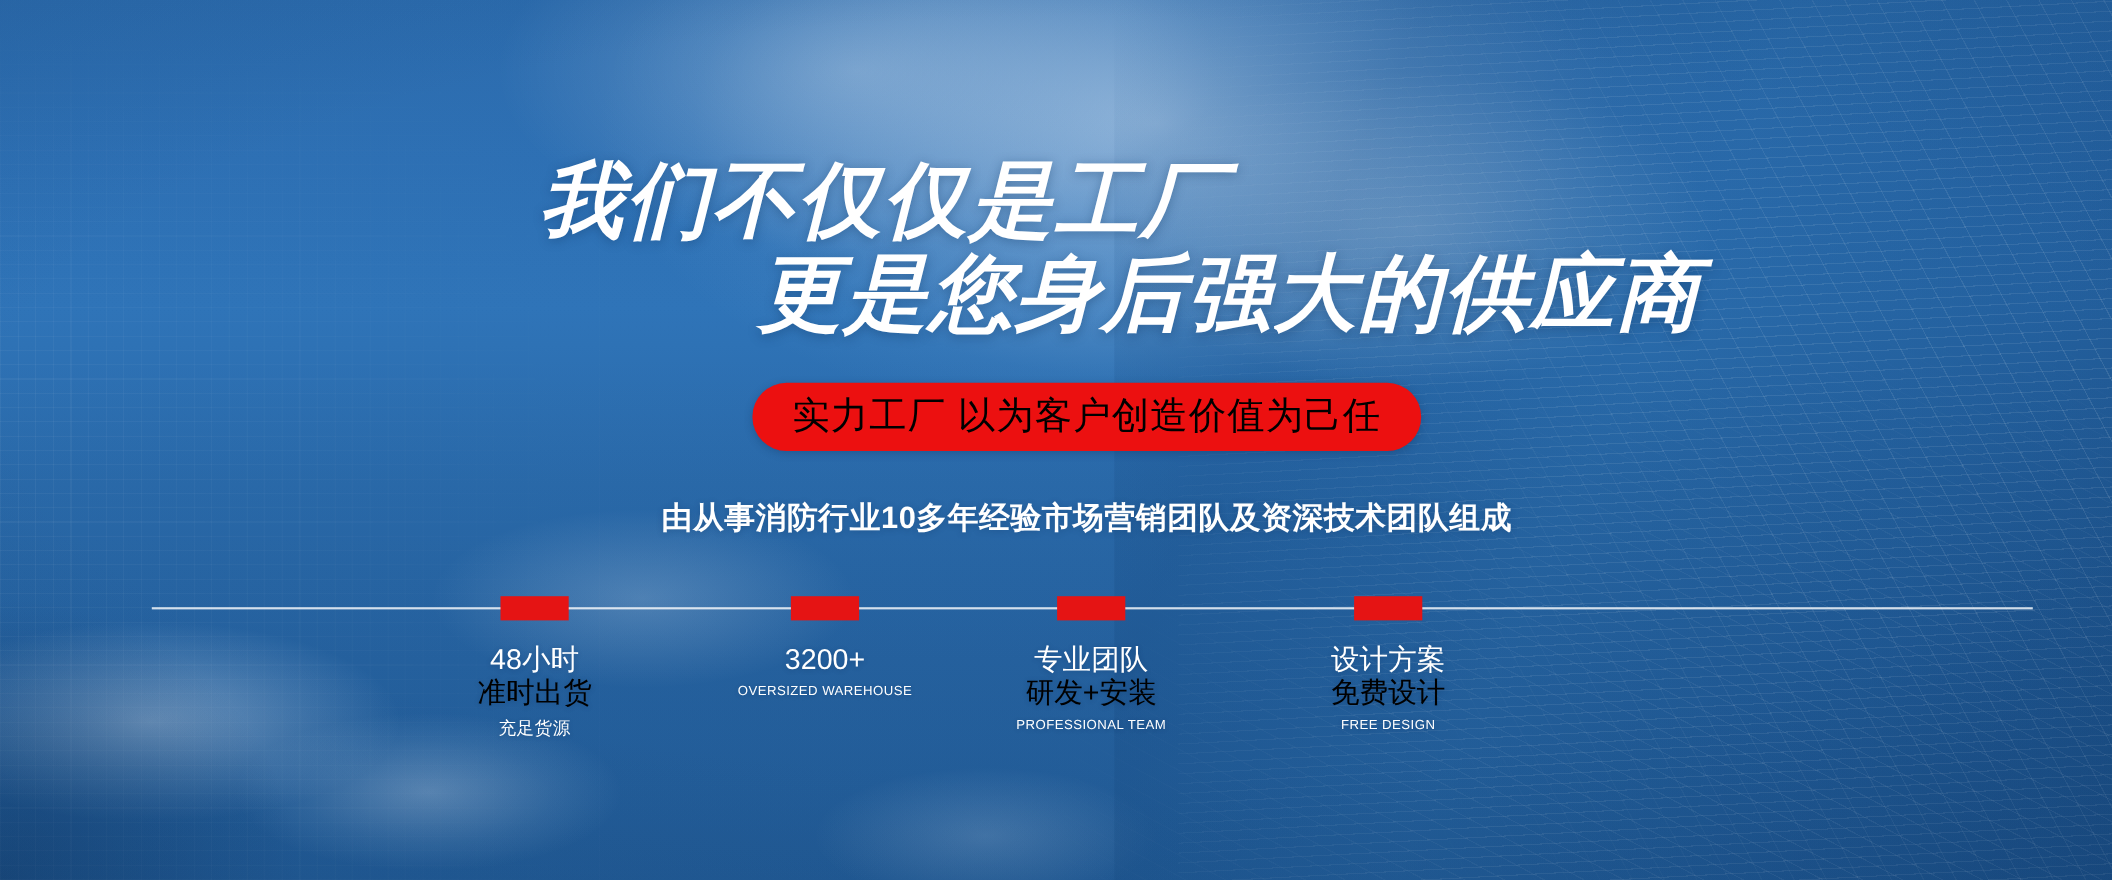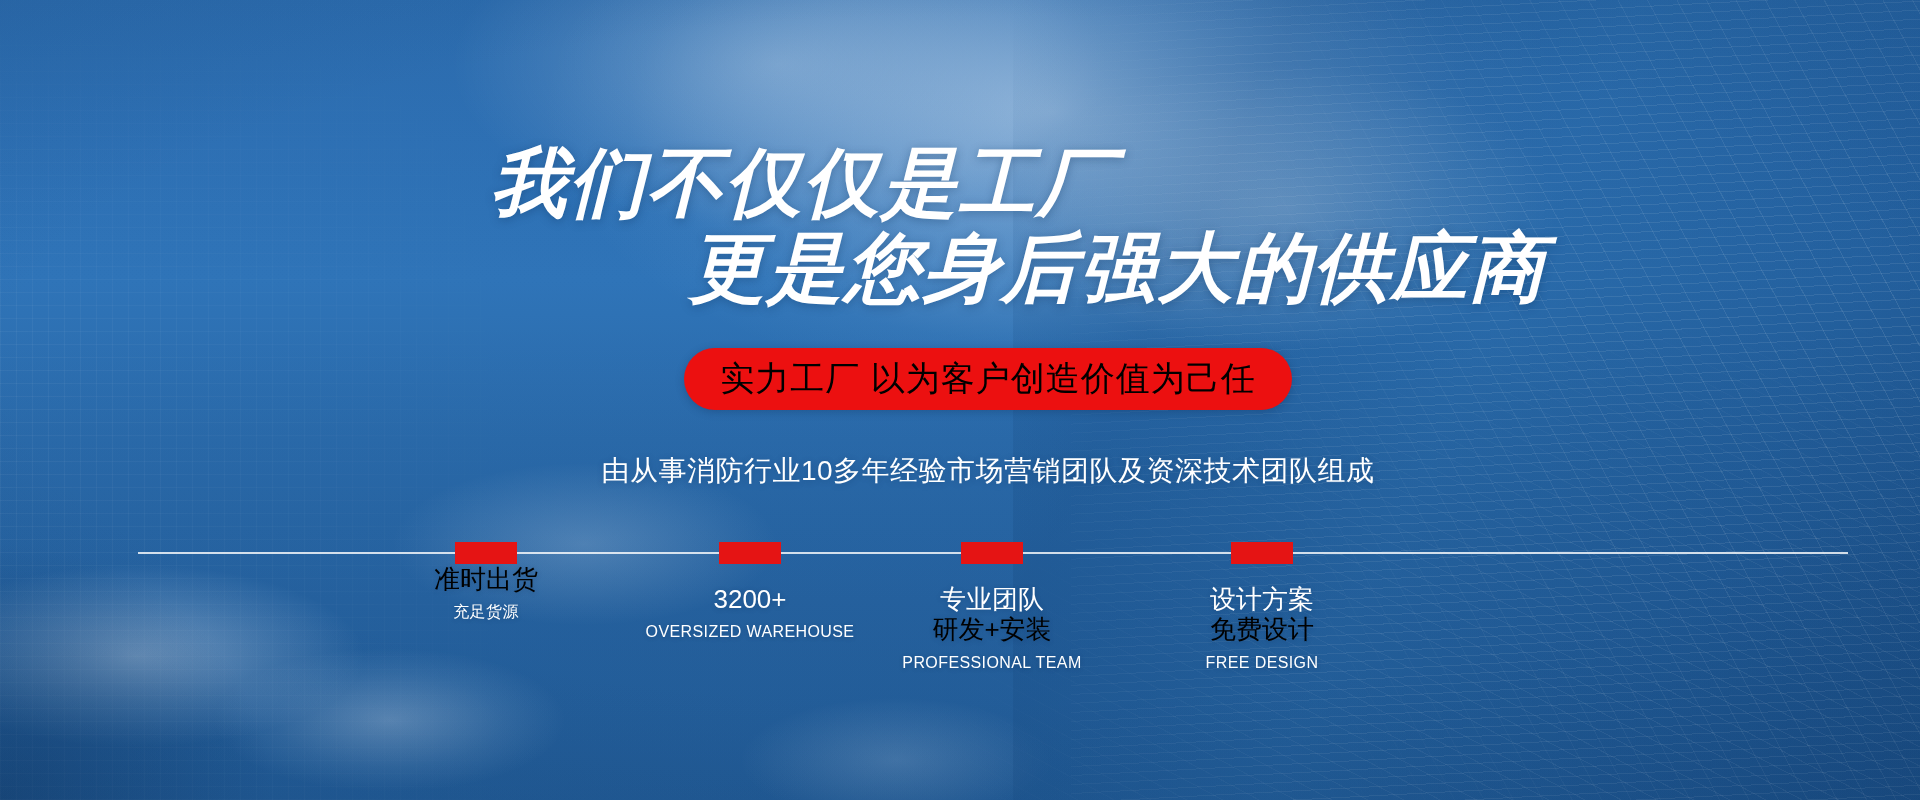--- a/index.html
+++ b/index.html
@@ -187,21 +187,21 @@
     position: absolute;
     left: 0;
     right: 0;
     top: 452px;
     text-align: center;
   }
   .subtitle {
     display: inline-block;
     color: #ffffff;
     font-size: 28px;
-    font-weight: normal;
+    font-weight: bold;
     letter-spacing: 0.5px;
     white-space: nowrap;
     text-shadow: 0 1px 6px rgba(12,48,92,0.30);
   }
 
   
   .features {
     position: absolute;
     left: 0;
     top: 540px;
@@ -248,21 +248,21 @@
   }
   .feature-sub {
     color: #000000;
     font-size: 26px;
     line-height: 1.17;
     white-space: nowrap;
     text-shadow: 0 1px 5px rgba(12,48,92,0.30);
   }
   .feature-en {
     color: #ffffff;
-    font-size: 16px;
+    font-size: 12px;
     line-height: 1.6;
     letter-spacing: 0.4px;
     margin-top: 5px;
     white-space: nowrap;
     text-shadow: 0 1px 4px rgba(12,48,92,0.30);
   }
   .feature-en.cjk { font-size: 16px; }
   .sup { font-size: 0.62em; vertical-align: super; }
 </style>
 </head>
@@ -296,20 +296,21 @@
       <span class="subtitle">由从事消防行业10多年经验市场营销团队及资深技术团队组成</span>
     </div>
 
     <div class="features">
       <div class="feature-rule"></div>
 
       <div class="feature-items">
 
         <div class="feature-item f1">
           <div class="feature-tick"></div>
+          <div class="feature-title">48小时</div>
           <div class="feature-sub">准时出货</div>
           <div class="feature-en cjk">充足货源</div>
         </div>
 
         <div class="feature-item f2">
           <div class="feature-tick"></div>
           <div class="feature-title">3200+</div>
           <div class="feature-en">OVERSIZED WAREHOUSE</div>
         </div>
 

